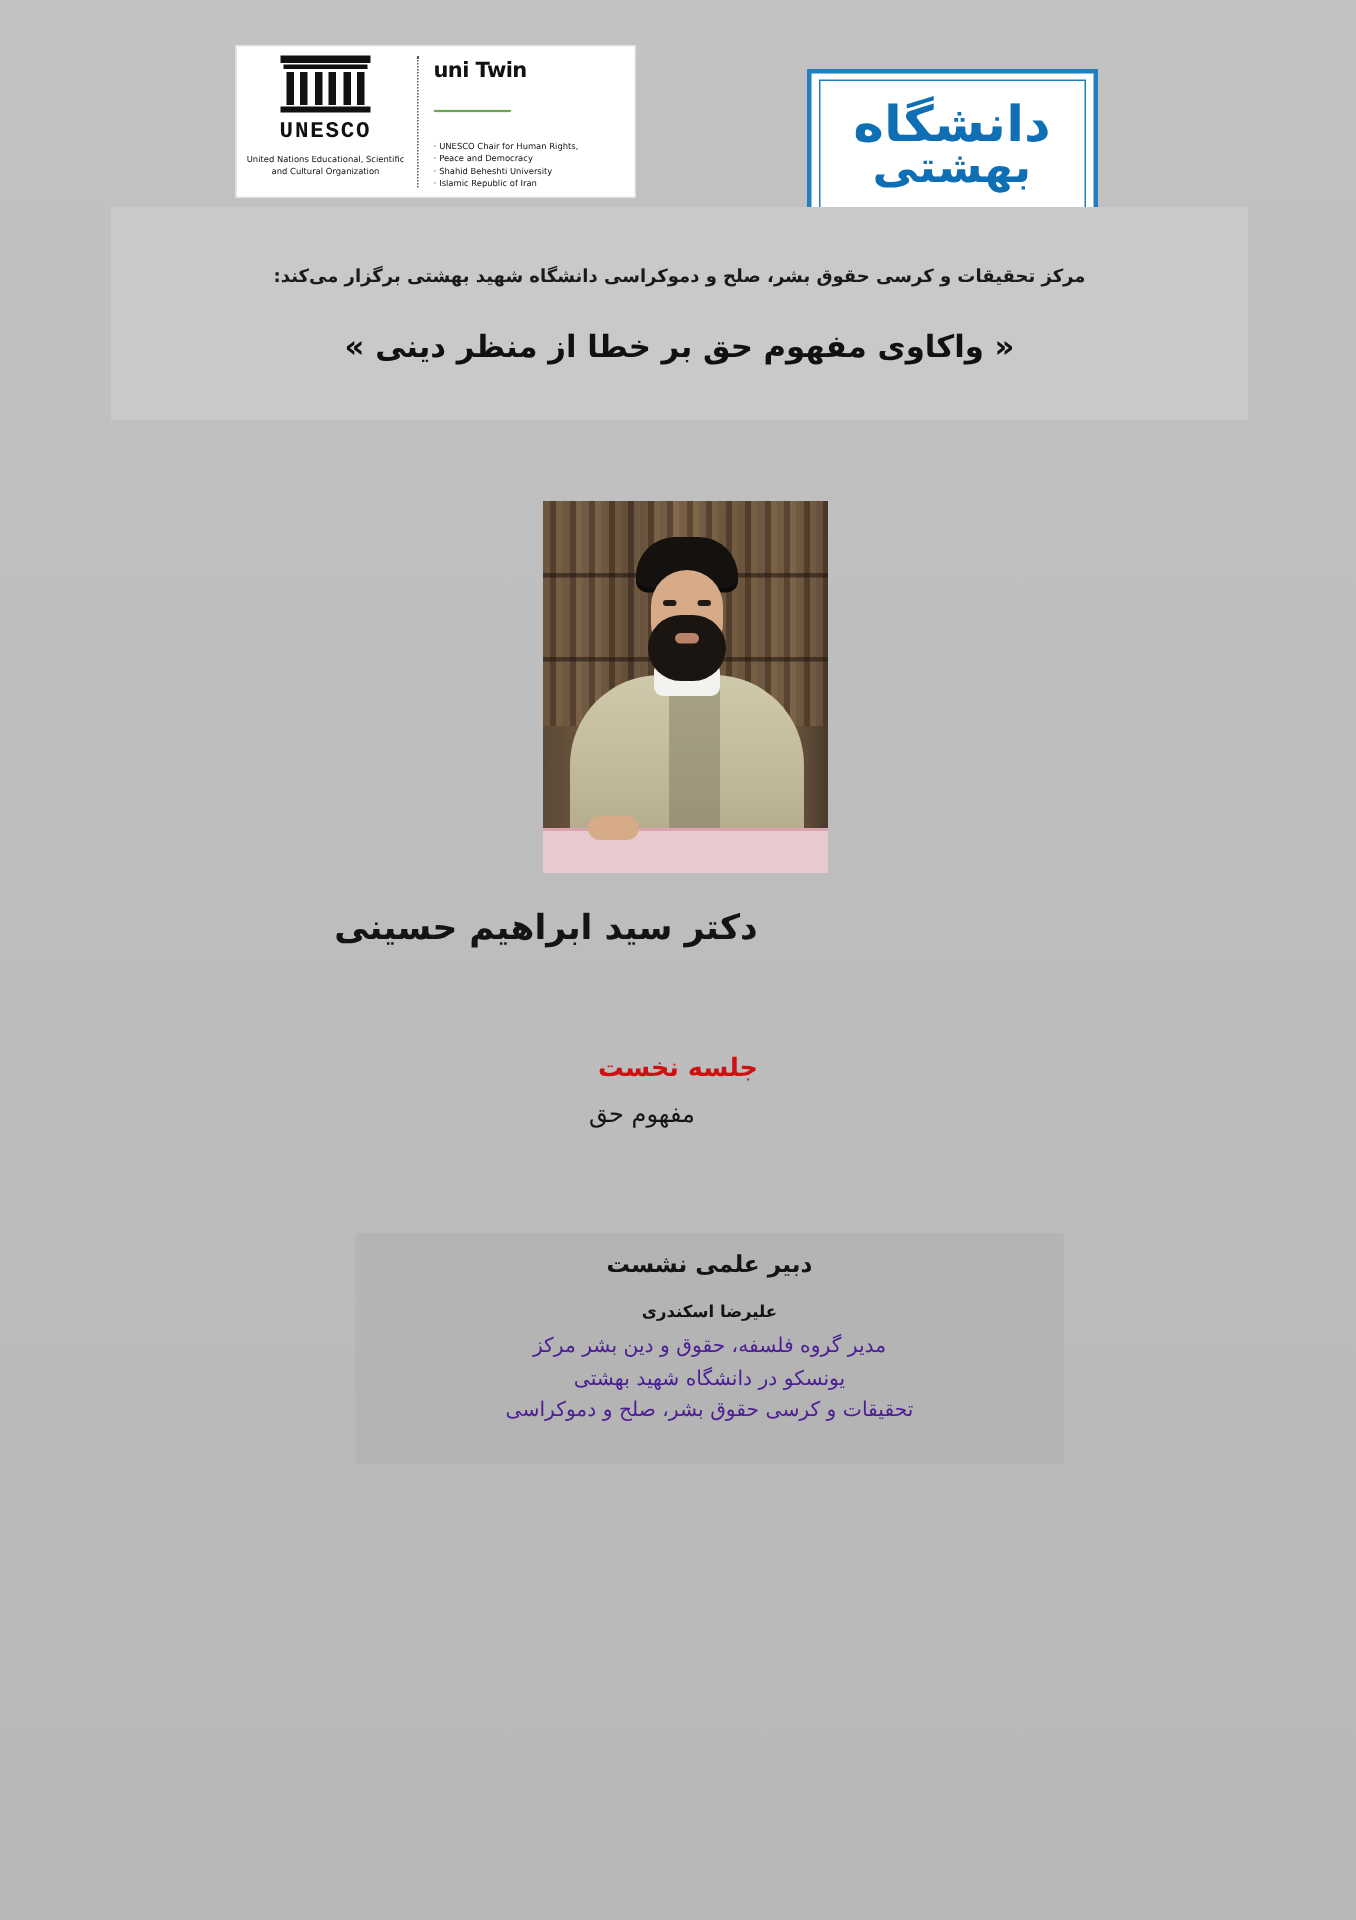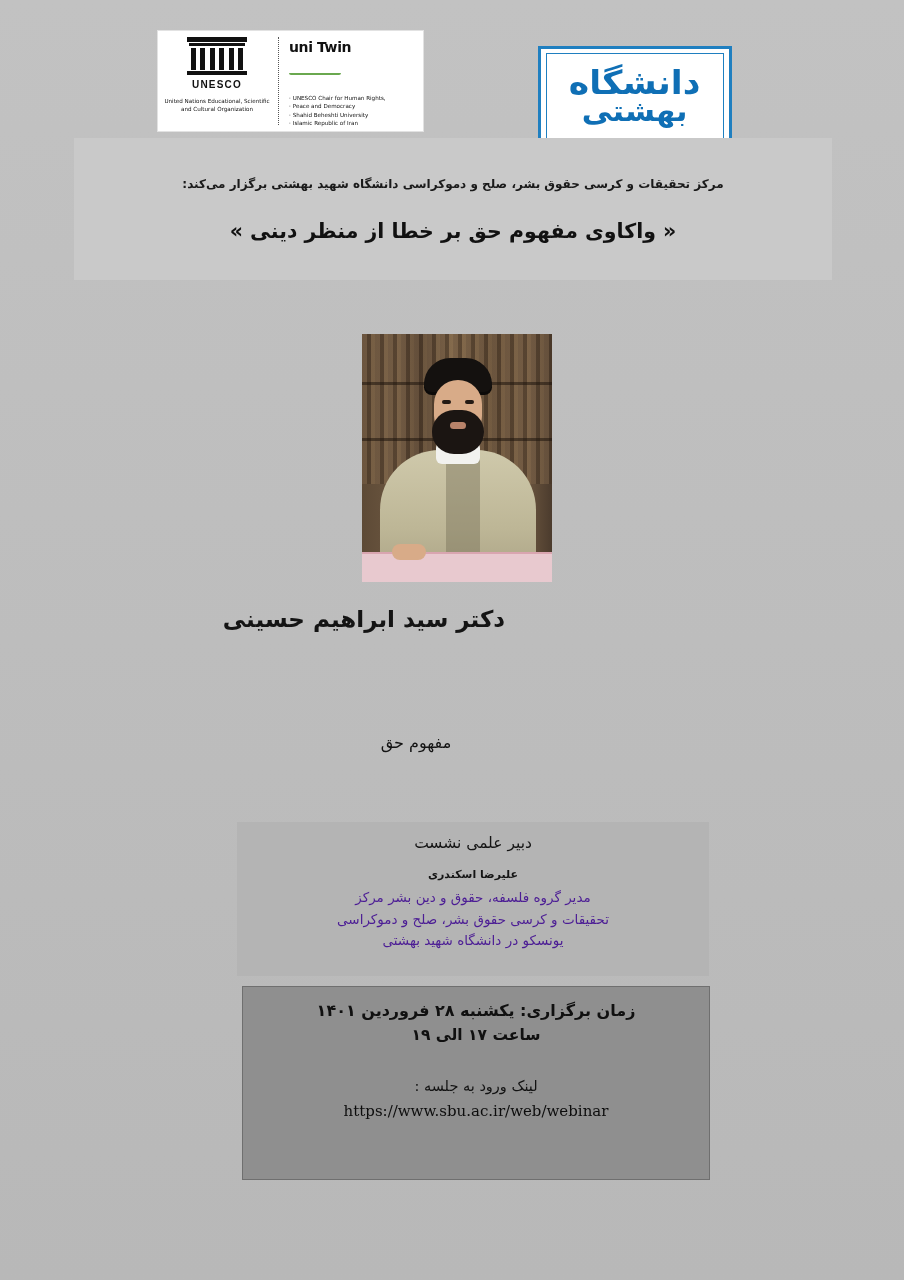--- a/index.html
+++ b/index.html
@@ -80,22 +80,22 @@
     height: 22px;
     background: #111;
   }
   .unesco-temple .base {
     position: absolute;
     bottom: 2px; left: 0;
     width: 60px; height: 4px;
     background: #111;
   }
   .unesco-word {
-    font-family: Liberation Sans, sans-serif;
-    font-size: 10px;
+    font-family: Liberation Mono, monospace;
+    font-size: 15px;
     letter-spacing: 1.2px;
     color: #111;
     margin-top: 2px;
     font-weight: bold;
   }
   .unesco-caption {
     font-size: 5.6px;
     line-height: 1.45;
     text-align: center;
     color: #111;
@@ -348,42 +348,42 @@
     top: 702px; left: 0; width: 904px;
     text-align: center;
     font-size: 17px;
     font-weight: bold;
     color: #d01010;
     letter-spacing: 1.5px;
     direction: rtl;
   }
   .session-topic {
     position: absolute;
-    top: 733px; left: 0; width: 832px;
+    top: 733px; left: 12px; width: 832px;
     text-align: center;
     font-size: 16px;
     color: #141414;
     letter-spacing: 2px;
     direction: rtl;
   }
 
   
   .secretary-box {
     position: absolute;
     top: 822px; left: 237px;
     width: 472px; height: 154px;
     background: #b4b4b4;
     box-sizing: border-box;
     padding: 12px 20px;
     text-align: center;
     direction: rtl;
   }
   .sec-title {
     font-size: 15.5px;
-    font-weight: normal;
+    font-weight: bold;
     color: #141414;
     letter-spacing: 1px;
   }
   .sec-name {
     margin-top: 16px;
     font-size: 11px;
     font-weight: bold;
     color: #141414;
     letter-spacing: 1px;
   }
@@ -507,32 +507,27 @@
       <div class="pt-beard"></div>
       <div class="pt-mouthgap"></div>
       <div class="pt-desk2"></div>
       <div class="pt-desk"></div>
       <div class="pt-hand"></div>
     </div>
   </div>
 
   <div class="speaker-name">دکتر سید ابراهیم حسینی</div>
 
+  <div class="session-label">جلسه نخست</div>
   <div class="session-topic">مفهوم حق</div>
 
   <div class="secretary-box">
     <div class="sec-title">دبیر علمی نشست</div>
     <div class="sec-name">علیرضا اسکندری</div>
     <div class="sec-affil">
       <div>مدیر گروه فلسفه، حقوق و دین بشر مرکز</div>
+      <div>یونسکو در دانشگاه شهید بهشتی</div>
       <div>تحقیقات و کرسی حقوق بشر، صلح و دموکراسی</div>
-      <div>یونسکو در دانشگاه شهید بهشتی</div>
     </div>
   </div>
 
-  <div class="time-box">
-    <div class="time-line1">زمان برگزاری: یکشنبه ۲۸ فروردین ۱۴۰۱</div>
-    <div class="time-line2">ساعت ۱۷ الی ۱۹</div>
-    <div class="link-label">لینک ورود به جلسه :</div>
-    <div class="link-url">https://www.sbu.ac.ir/web/webinar</div>
-  </div>
 
 </div>
 
 </body></html>

